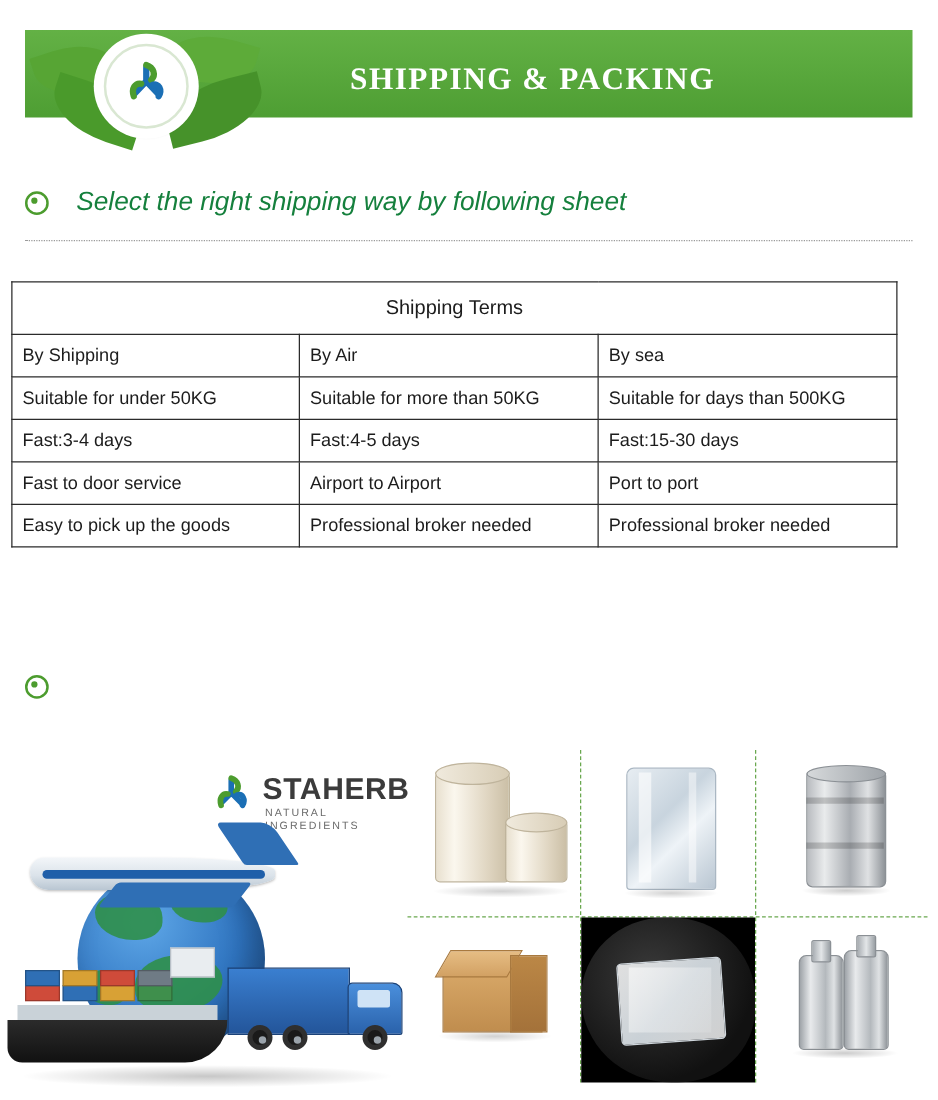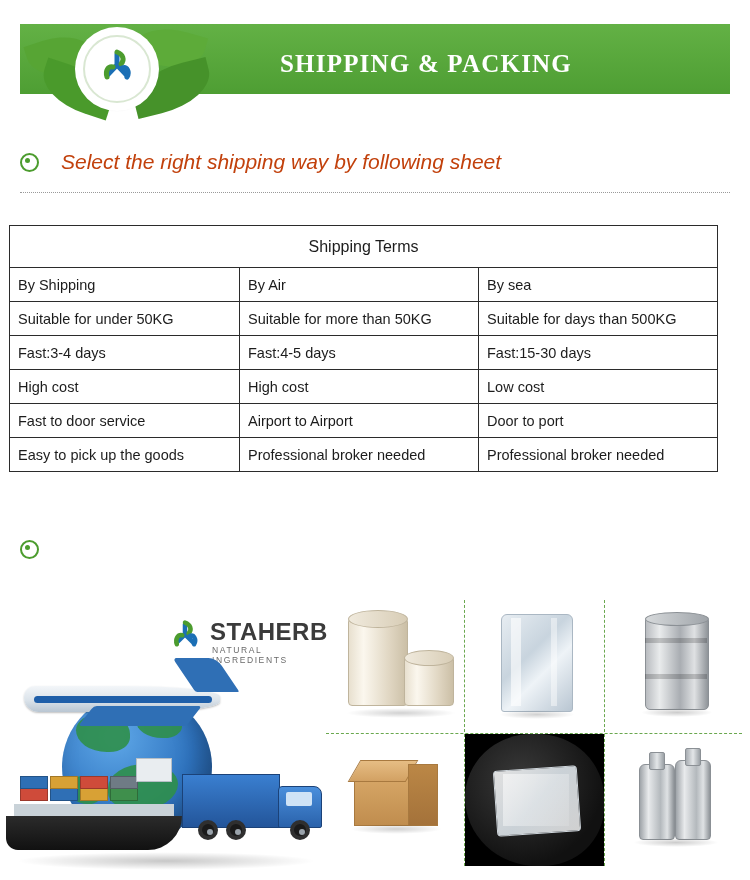--- a/index.html
+++ b/index.html
@@ -104,21 +104,21 @@
     width: 5px;
     height: 5px;
     border-radius: 50%;
     background: #4c9c2e;
   }
   .sec .sec-text {
     display: inline-block;
     vertical-align: middle;
     font-size: 21px;
     font-style: italic;
-    color: #c2410c;
+    color: #15803d;
     font-family: "Liberation Sans", sans-serif;
   }
   .dotted-rule {
     position: absolute;
     left: 20px;
     width: 710px;
     border-top: 1px dotted #9a9a9a;
   }
 
   
@@ -460,28 +460,23 @@
         <td>Suitable for under 50KG</td>
         <td>Suitable for more than 50KG</td>
         <td>Suitable for days than 500KG</td>
       </tr>
       <tr>
         <td>Fast:3-4 days</td>
         <td>Fast:4-5 days</td>
         <td>Fast:15-30 days</td>
       </tr>
       <tr>
-        <td>High cost</td>
-        <td>High cost</td>
-        <td>Low cost</td>
-      </tr>
-      <tr>
         <td>Fast to door service</td>
         <td>Airport to Airport</td>
-        <td>Door to port</td>
+        <td>Port to port</td>
       </tr>
       <tr>
         <td>Easy to pick up the goods</td>
         <td>Professional broker needed</td>
         <td>Professional broker needed</td>
       </tr>
     </tbody>
   </table>
 </div>
 

